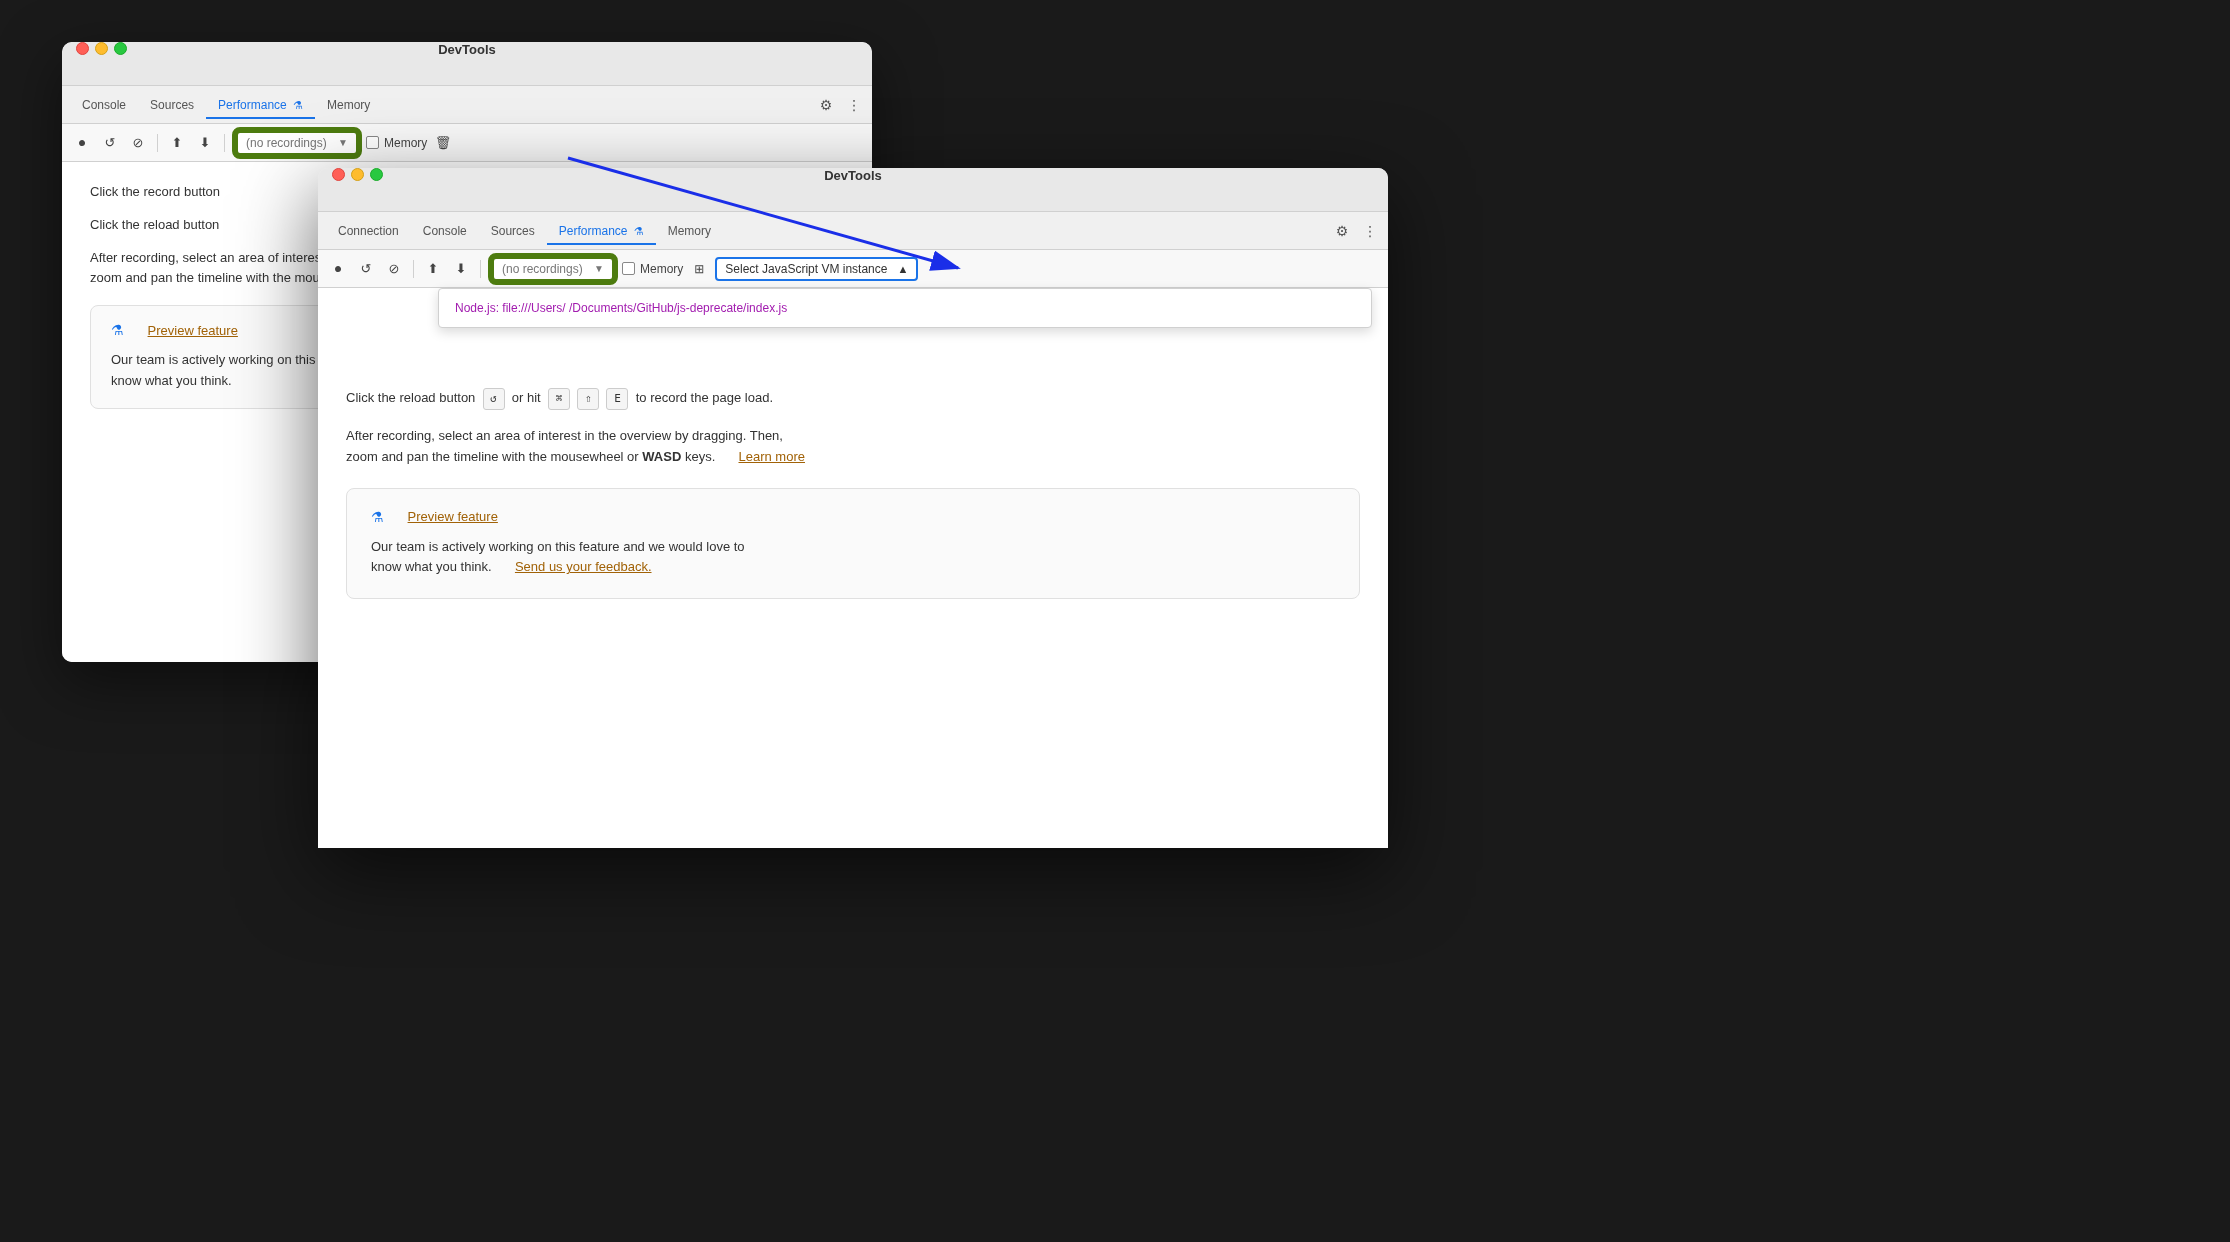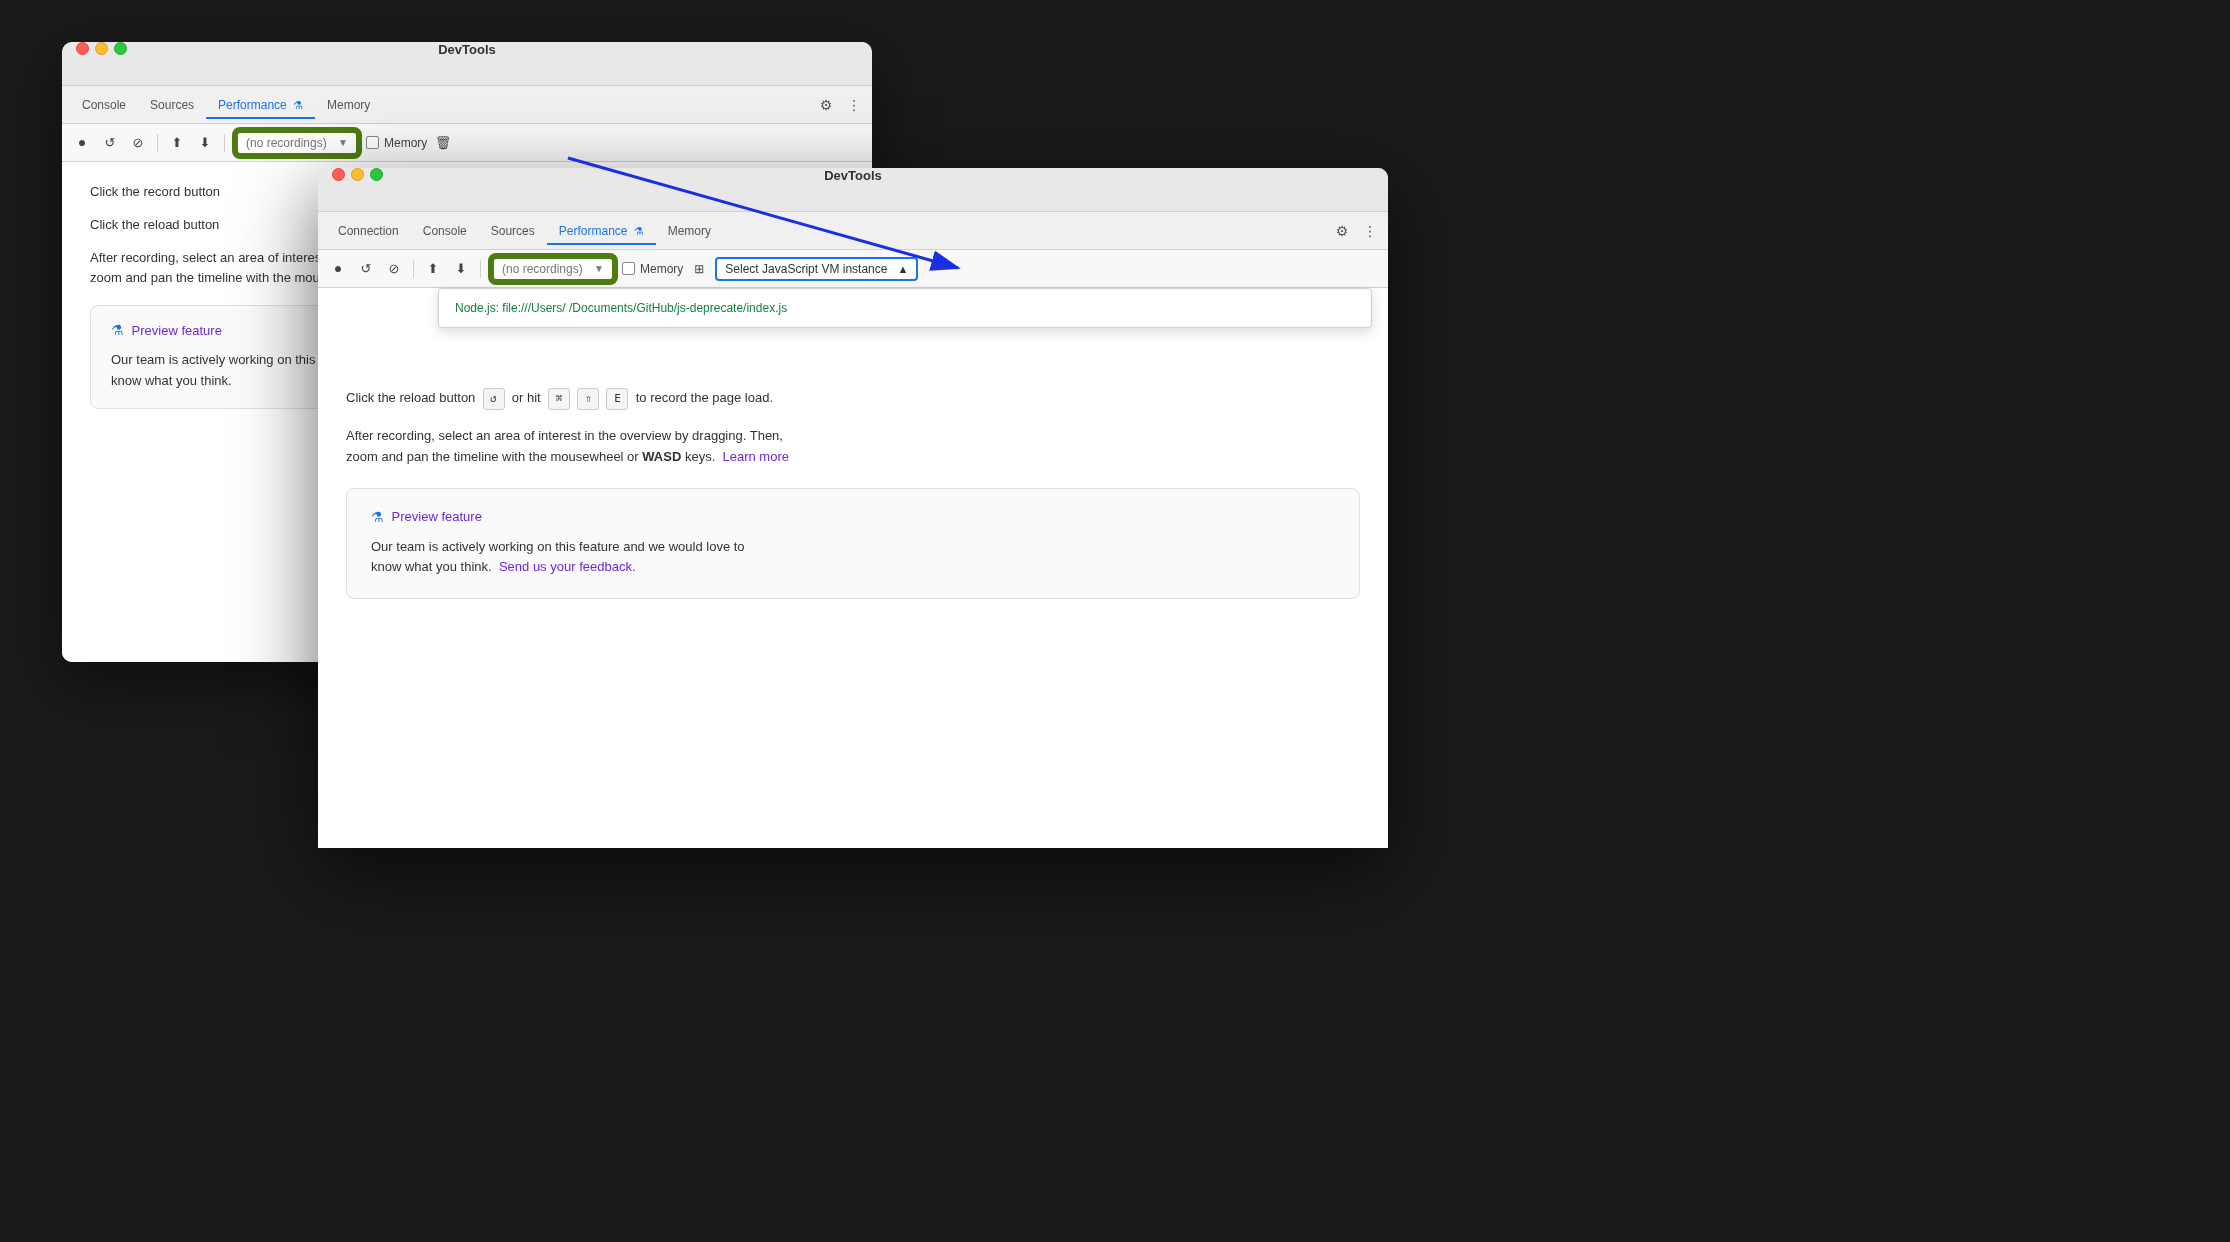--- a/index.html
+++ b/index.html
@@ -229,42 +229,44 @@
     .preview-flask {
       color: #1a73e8;
       font-size: 14px;
     }
     .preview-text {
       font-size: 13px;
       color: #333;
       line-height: 1.6;
     }
     .link {
-      color: #6d28d9;
-      cursor: pointer;
+      color: #a16207;
+      text-decoration: underline;
+      cursor: pointer;
+      margin-left: 16px;
     }
     .bold { font-weight: bold; }
 
     
     .vm-dropdown-menu {
       position: absolute;
       top: 38px;
       left: 120px;
       right: 16px;
       background: white;
       border: 1px solid #d0d0d0;
       border-radius: 4px;
       box-shadow: 0 4px 12px rgba(0,0,0,0.15);
       z-index: 100;
       padding: 4px 0;
     }
     .vm-dropdown-item {
       padding: 8px 16px;
       font-size: 12px;
-      color: #15803d;
+      color: #a21caf;
       cursor: pointer;
     }
 
     
     .arrow-annotation {
       position: absolute;
       pointer-events: none;
       z-index: 200;
     }
     .arrow-line {

